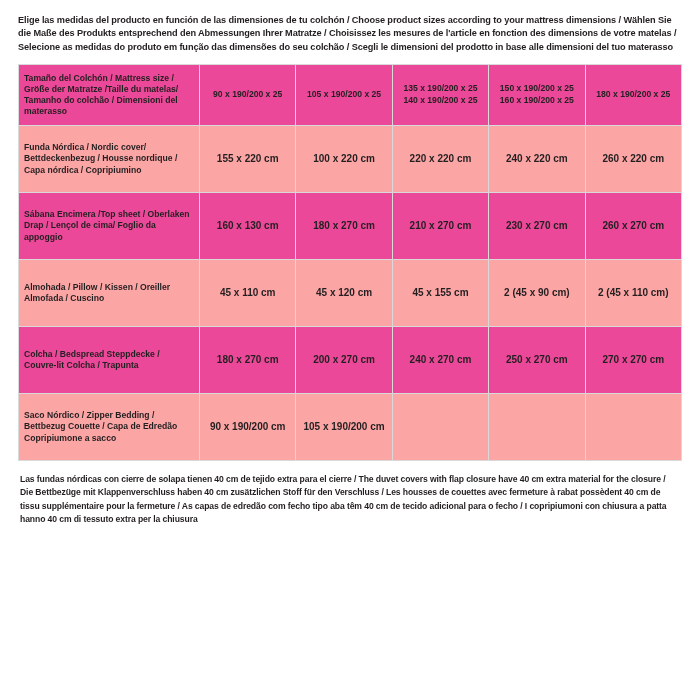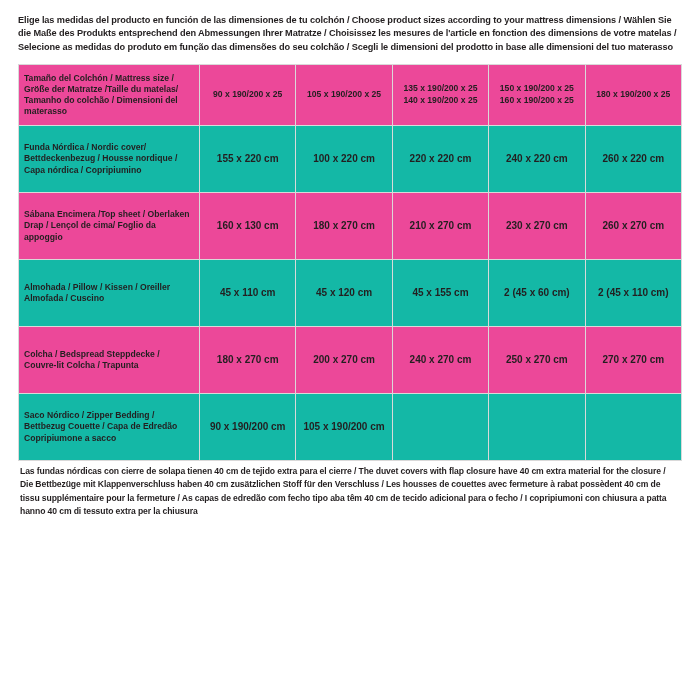--- a/index.html
+++ b/index.html
@@ -34,21 +34,21 @@
     width: 100%;
     border-collapse: collapse;
     table-layout: fixed;
   }
   table.size-table td {
     border: 1px solid #d9d9d9;
     vertical-align: middle;
     padding: 4px 5px;
   }
   tr.band-white td { background: #ec4899; }
-  tr.band-grey td { background: #14b8a6; }
+  tr.band-grey td { background: #fca5a5; }
 
   td.label-cell {
     width: 170px;
     font-size: 8.6px;
     font-weight: bold;
     line-height: 1.3;
     text-align: left;
     padding-left: 6px;
   }
   td.val-cell {
@@ -64,21 +64,21 @@
   tr.head-row td.val-cell {
     font-size: 8.6px;
   }
   tr.head-row td { height: 52px; }
   tr.body-row td { height: 58px; }
 
   .footer-note {
     font-size: 8.6px;
     line-height: 1.55;
     font-weight: bold;
-    padding: 4px 2px 0 2px;
+    padding: 12px 2px 0 2px;
     letter-spacing: -0.1px;
   }
 </style>
 </head>
 <body>
 
 <div class="page">
 
   <div class="header-note">Elige las medidas del producto en función de las dimensiones de tu colchón / Choose product sizes according to your mattress dimensions / Wählen Sie die Maße des Produkts entsprechend den Abmessungen Ihrer Matratze / Choisissez les mesures de l'article en fonction des dimensions de votre matelas / Selecione as medidas do produto em função das dimensões do seu colchão / Scegli le dimensioni del prodotto in base alle dimensioni del tuo materasso</div>
 
@@ -124,21 +124,21 @@
         <td class="val-cell">260 x 270 cm</td>
       </tr>
 
 
 
       <tr class="body-row band-grey">
         <td class="label-cell">Almohada /  Pillow / Kissen / Oreiller Almofada / Cuscino</td>
         <td class="val-cell">45 x 110 cm</td>
         <td class="val-cell">45 x 120 cm</td>
         <td class="val-cell">45 x 155 cm</td>
-        <td class="val-cell">2 (45 x 60 cm)</td>
+        <td class="val-cell">2 (45 x 90 cm)</td>
         <td class="val-cell">2 (45 x 110 cm)</td>
       </tr>
 
       <tr class="body-row band-white">
         <td class="label-cell">Colcha / Bedspread Steppdecke / Couvre-lit Colcha / Trapunta</td>
         <td class="val-cell">180 x 270 cm</td>
         <td class="val-cell">200 x 270 cm</td>
         <td class="val-cell">240 x 270 cm</td>
         <td class="val-cell">250 x 270 cm</td>
         <td class="val-cell">270 x 270 cm</td>

